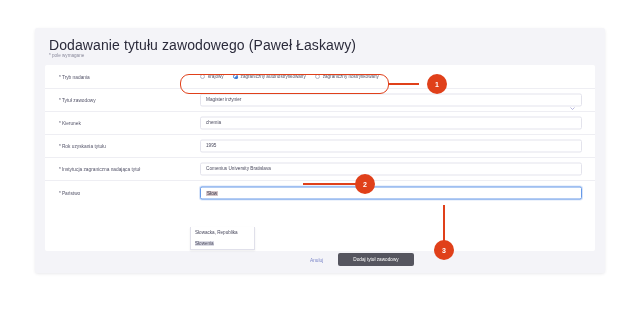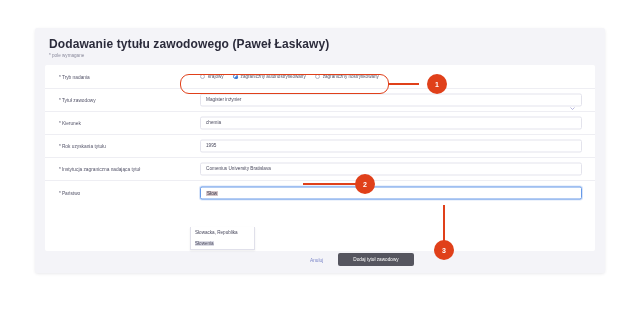--- a/index.html
+++ b/index.html
@@ -31,22 +31,22 @@
     position: absolute;
     left: 0; top: 0;
     width: 570px;
     height: 37px;
     background: #f4f4f8;
   }
   .card-title {
     position: absolute;
     left: 14px;
     top: 9px;
-    font-size: 12px;
-    font-weight: bold;
+    font-size: 14px;
+    font-weight: normal;
     color: #2b2b3b;
     letter-spacing: .1px;
     white-space: nowrap;
   }
   .required-note {
     position: absolute;
     left: 14px;
     top: 25px;
     font-size: 4.6px;
     color: #8a8a9c;

